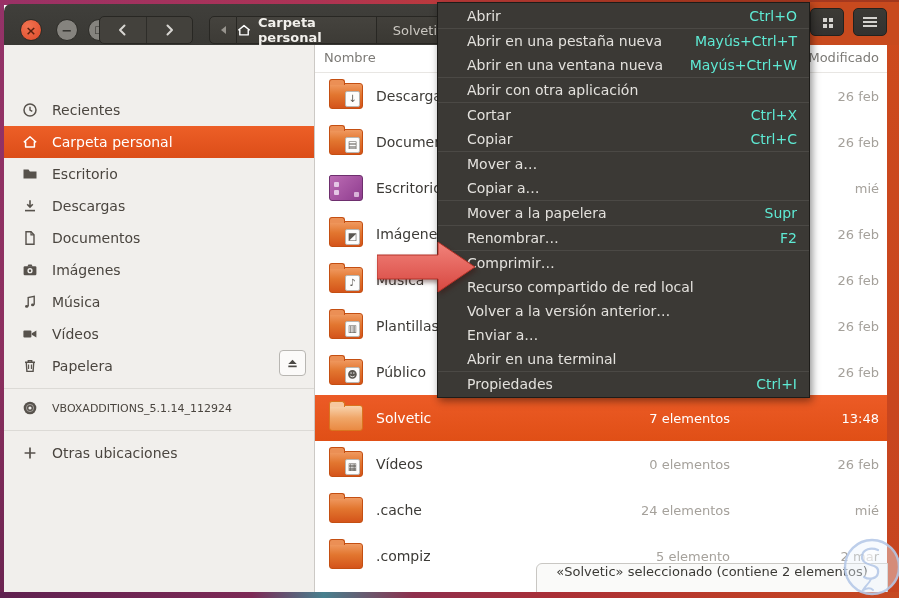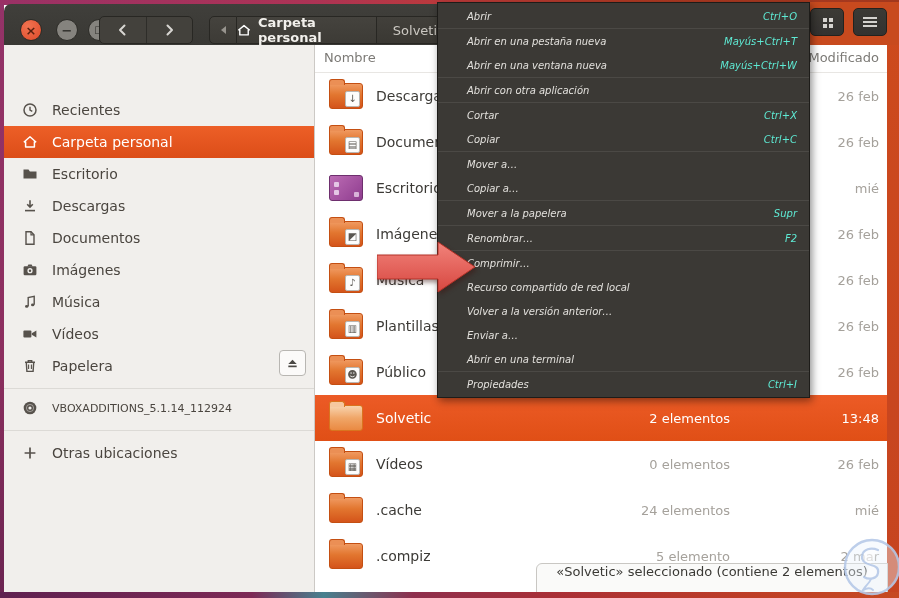--- a/index.html
+++ b/index.html
@@ -92,21 +92,21 @@
   .ficon-desktop::before{display:none;}
   .ficon-desktop::after{content:"";left:4px;top:6px;right:auto;bottom:auto;width:5px;height:5px;
     background:#e5c7e5;border:none;border-radius:1px;box-shadow:0 8px 0 #e5c7e5,20px 10px 0 #d9b3d9;}
   .ficon-light{background:linear-gradient(#f8d3ae,#f0a668 50%,#ea8a43);border-color:#d9741f;}
   .ficon-light::before{background:#f6c8a0;border-color:#d9741f;}
 
   
   .cmenu{position:absolute;left:437px;top:2px;width:373px;z-index:10;background:#3b3935;
     border:1px solid #1d1c19;box-sizing:border-box;padding:1px 0;
     box-shadow:2px 3px 8px rgba(0,0,0,.45);}
-  .mi{height:24px;display:flex;align-items:center;padding:0 12px 0 29px;font-size:10px;color:#e3e1dd;font-style:italic;}
+  .mi{height:24px;display:flex;align-items:center;padding:0 12px 0 29px;font-size:14px;color:#e3e1dd;}
   .mi .sc{margin-left:auto;color:#5eead4;}
   .msep{height:1px;background:#4b4945;margin:0;}
 
   
   .arrow{position:absolute;left:377px;top:240px;z-index:11;
     filter:drop-shadow(2px 3px 2px rgba(60,20,15,.45));}
 
   
   .statusbar{position:absolute;left:536px;top:563px;width:352px;height:35px;z-index:5;
     background:#fafaf9;border:1px solid #c9c7c3;border-radius:6px 0 0 0;box-sizing:border-box;
@@ -298,21 +298,21 @@
       </div>
       <div class="row">
         <span class="ficon em-pub"></span>
         <span class="name">Público</span>
         <span class="size"></span>
         <span class="date">26 feb</span>
       </div>
       <div class="row selected">
         <span class="ficon ficon-light"></span>
         <span class="name">Solvetic</span>
-        <span class="size">2 elementos</span>
+        <span class="size">7 elementos</span>
         <span class="date">13:48</span>
       </div>
       <div class="row">
         <span class="ficon em-video"></span>
         <span class="name">Vídeos</span>
         <span class="size">0 elementos</span>
         <span class="date">26 feb</span>
       </div>
       <div class="row">
         <span class="ficon"></span>

